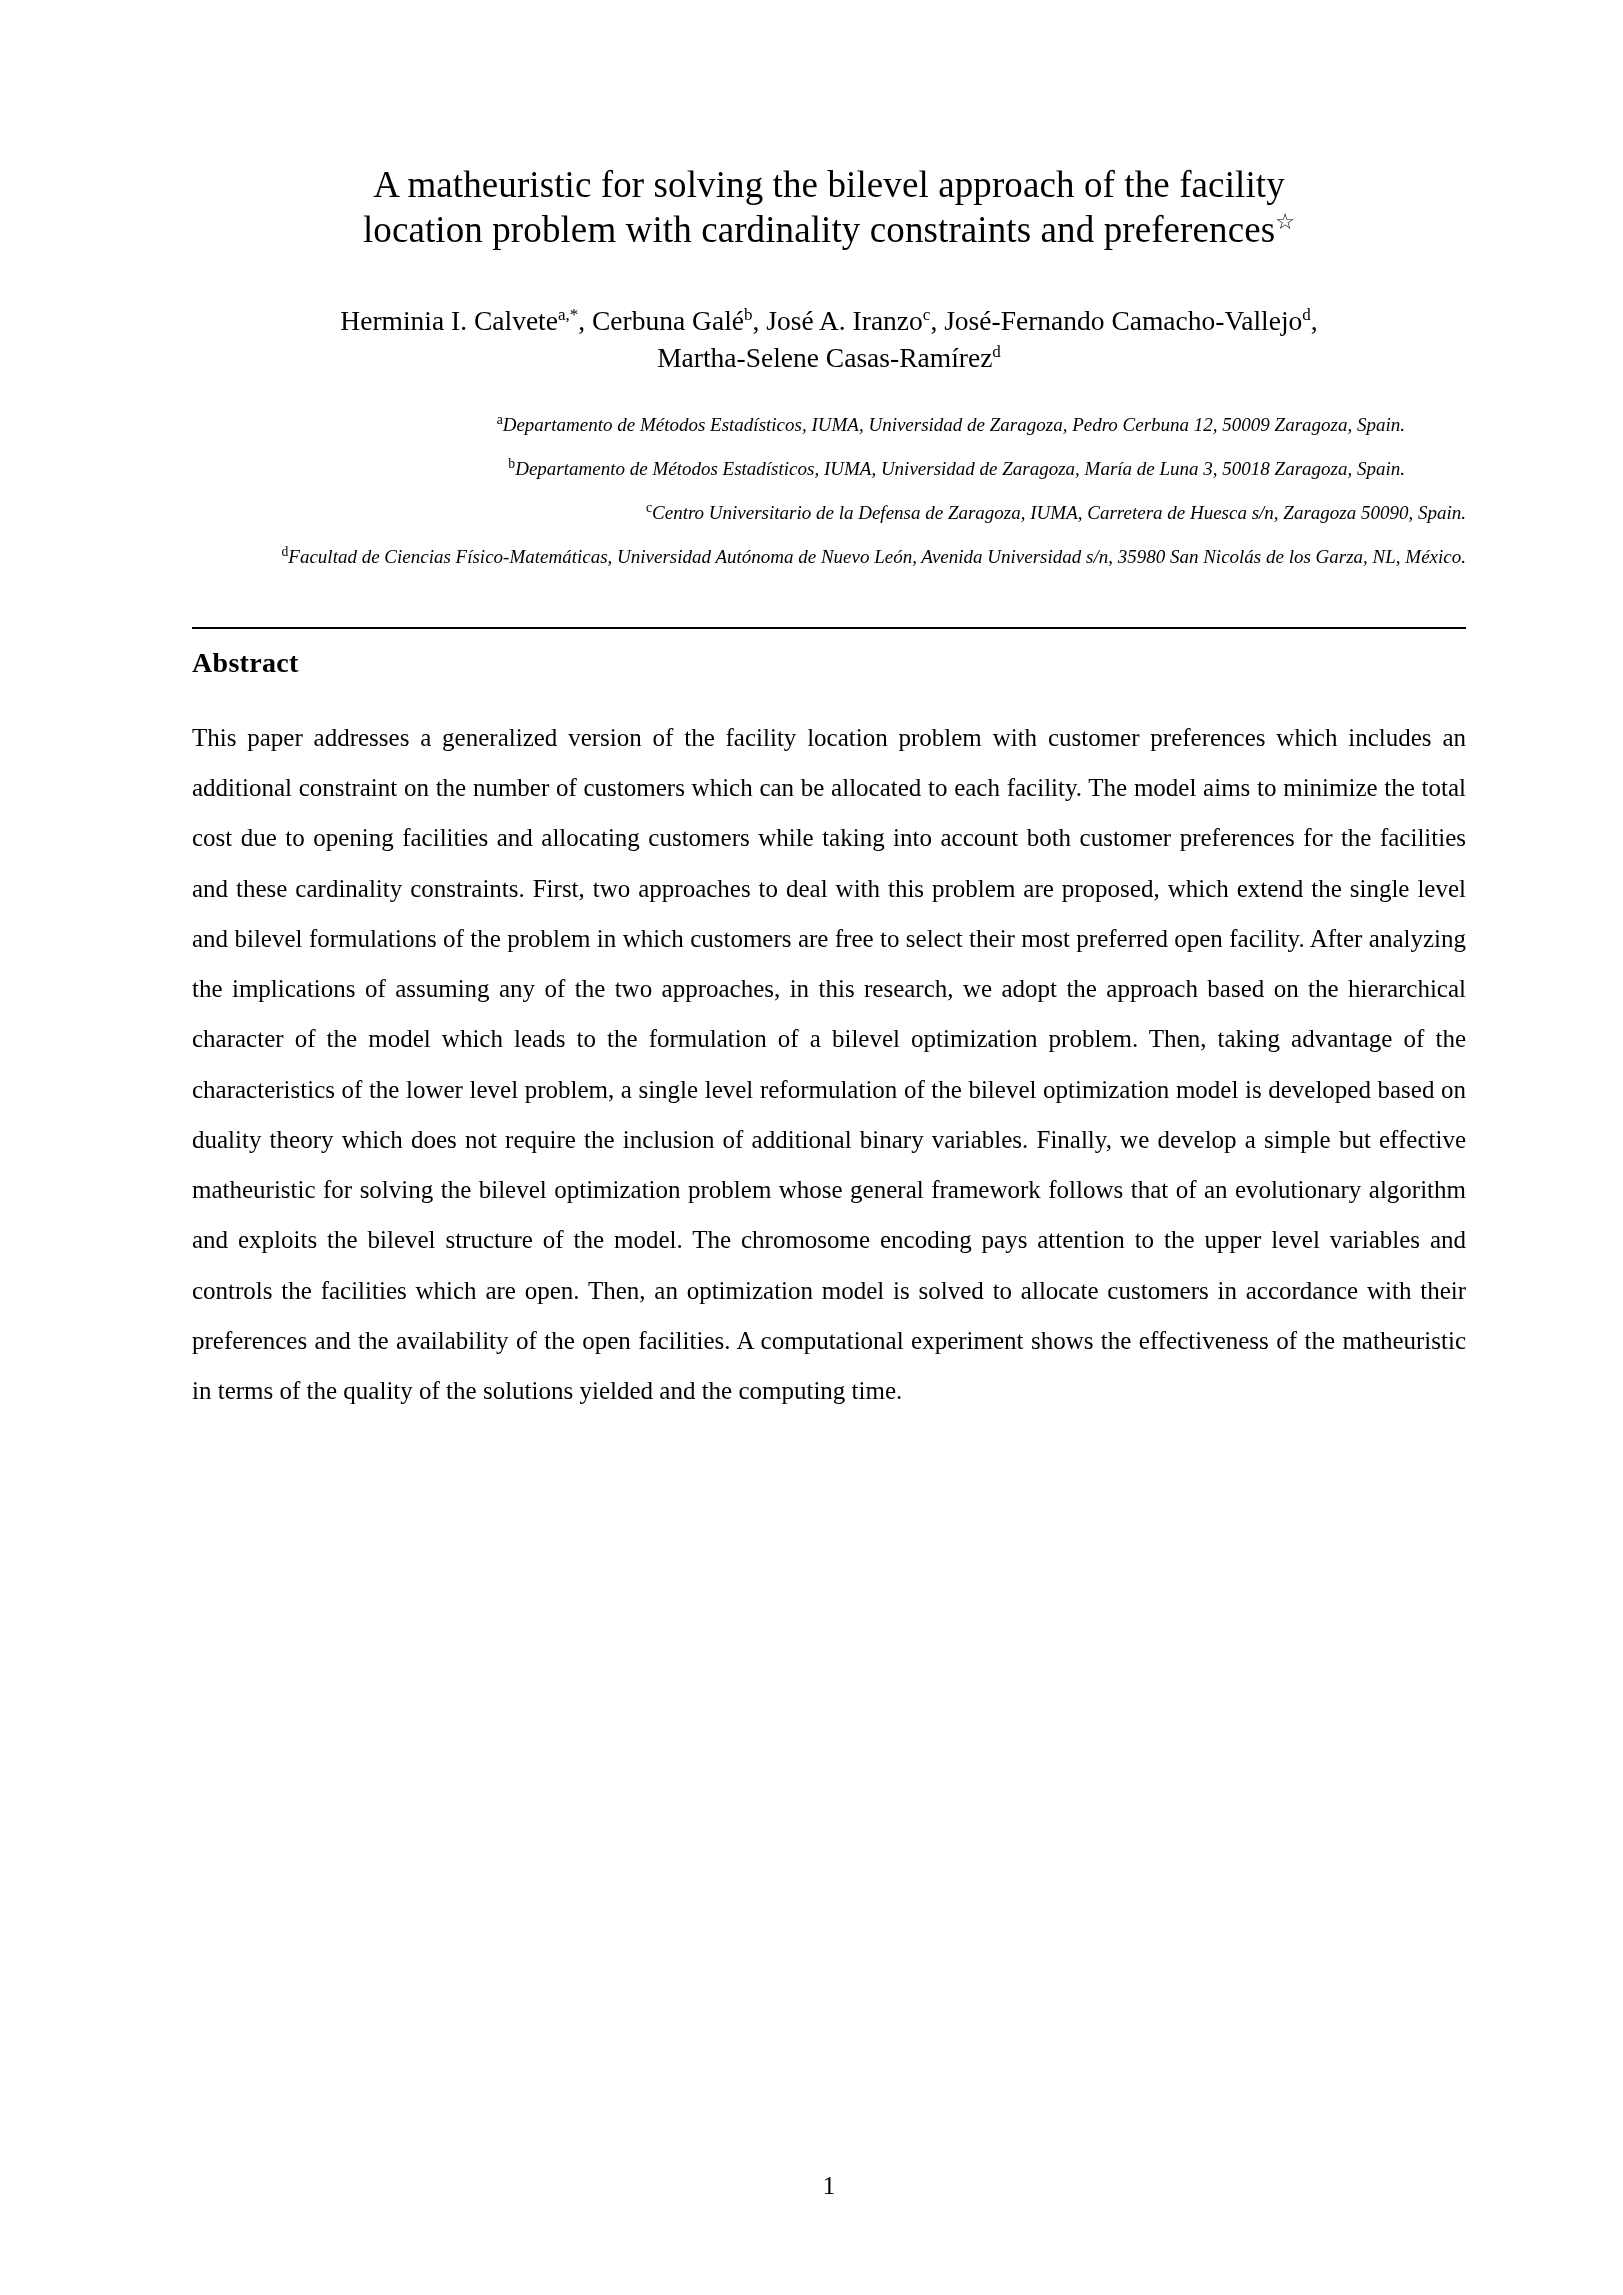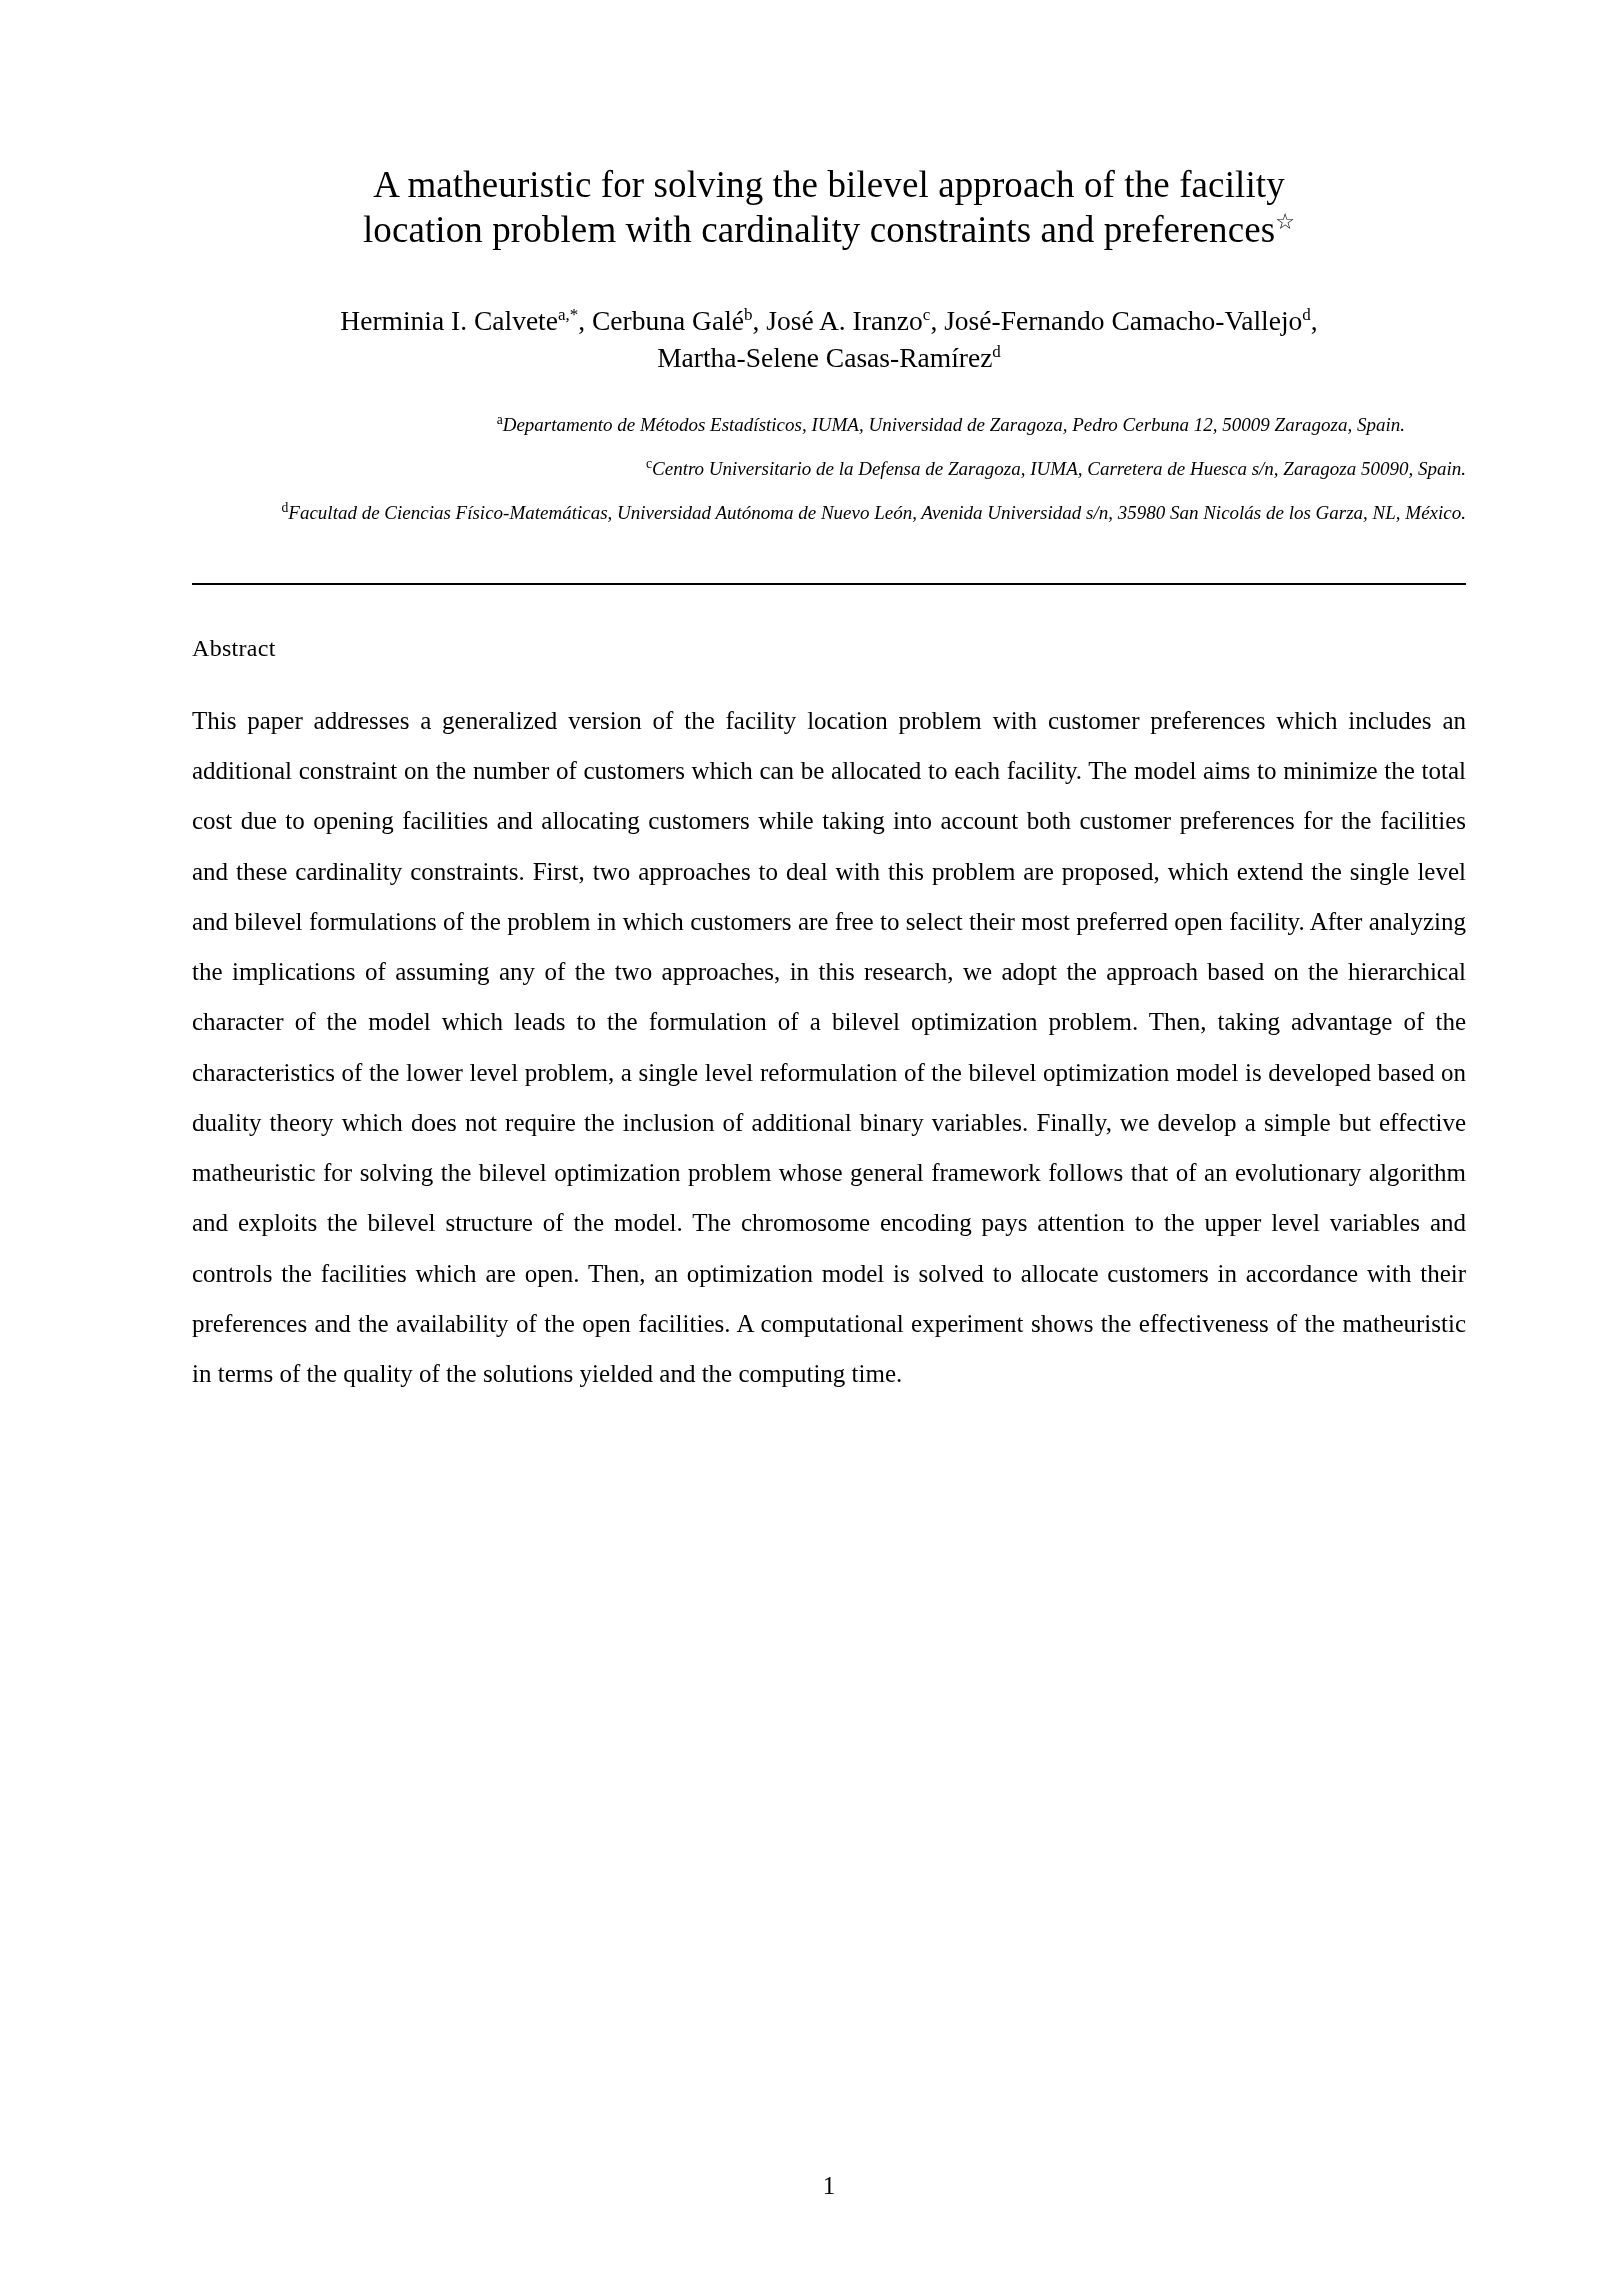--- a/index.html
+++ b/index.html
@@ -80,23 +80,23 @@
   .rule {
     margin-top: 56px;
     border: 0;
     border-top: 2px solid #000;
     width: 100%;
     height: 0;
   }
 
   
   .abstract-heading {
-    margin-top: 50px;
-    font-size: 24px;
-    font-weight: normal;
+    margin-top: 18px;
+    font-size: 28px;
+    font-weight: bold;
     text-align: left;
     letter-spacing: 0.3px;
   }
   .abstract-body {
     margin-top: 34px;
     font-size: 25px;
     line-height: 2.01;
     text-align: justify;
     text-justify: inter-word;
     hyphens: none;
@@ -139,20 +139,21 @@
   </h1>
 
   <div class="authors">
     <span>Herminia I. Calvete</span><sup>a,*</sup><span>, Cerbuna Galé</span><sup>b</sup><span>, José A. Iranzo</span><sup>c</sup><span>, José-Fernando Camacho-Vallejo</span><sup>d</sup><span>,</span>
     <br>
     <span>Martha-Selene Casas-Ramírez</span><sup>d</sup>
   </div>
 
   <div class="affils">
     <div class="affil"><sup>a</sup><span>Departamento de Métodos Estadísticos, IUMA, Universidad de Zaragoza, Pedro Cerbuna 12, 50009 Zaragoza, Spain.</span></div>
+    <div class="affil"><sup>b</sup><span>Departamento de Métodos Estadísticos, IUMA, Universidad de Zaragoza, María de Luna 3, 50018 Zaragoza, Spain.</span></div>
     <div class="affil wide"><sup>c</sup><span>Centro Universitario de la Defensa de Zaragoza, IUMA, Carretera de Huesca s/n, Zaragoza 50090, Spain.</span></div>
     <div class="affil wide"><sup>d</sup><span>Facultad de Ciencias Físico-Matemáticas, Universidad Autónoma de Nuevo León, Avenida Universidad s/n, 35980 San Nicolás de los Garza, NL, México.</span></div>
   </div>
 
   <hr class="rule">
 
   <div class="abstract-heading">Abstract</div>
 
   <div class="abstract-body">This paper addresses a generalized version of the facility location problem with customer preferences which includes an additional constraint on the number of customers which can be allocated to each facility. The model aims to minimize the total cost due to opening facilities and allocating customers while taking into account both customer preferences for the facilities and these cardinality constraints. First, two approaches to deal with this problem are proposed, which extend the single level and bilevel formulations of the problem in which customers are free to select their most preferred open facility. After analyzing the implications of assuming any of the two approaches, in this research, we adopt the approach based on the hierarchical character of the model which leads to the formulation of a bilevel optimization problem. Then, taking advantage of the characteristics of the lower level problem, a single level reformulation of the bilevel optimization model is developed based on duality theory which does not require the inclusion of additional binary variables. Finally, we develop a simple but effective matheuristic for solving the bilevel optimization problem whose general framework follows that of an evolutionary algorithm and exploits the bilevel structure of the model. The chromosome encoding pays attention to the upper level variables and controls the facilities which are open. Then, an optimization model is solved to allocate customers in accordance with their preferences and the availability of the open facilities. A computational experiment shows the effectiveness of the matheuristic in terms of the quality of the solutions yielded and the computing time.</div>
 

